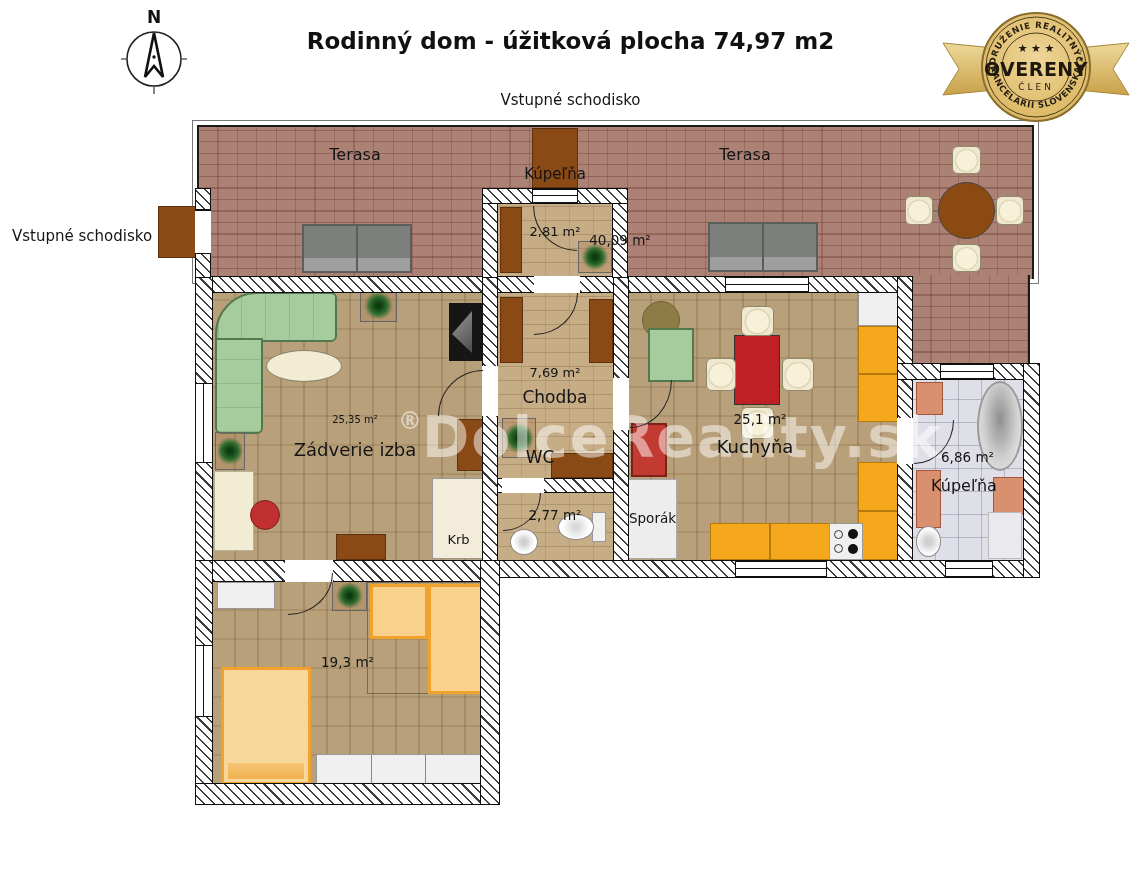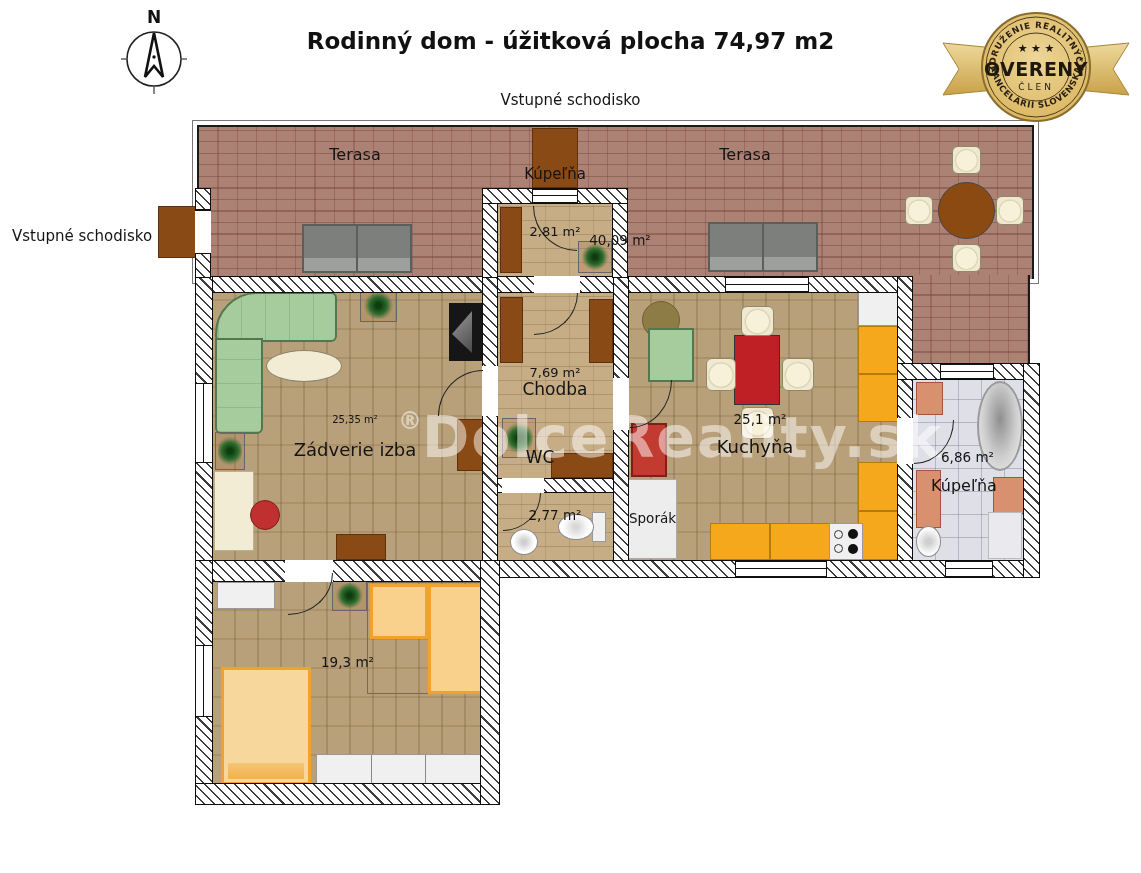--- a/index.html
+++ b/index.html
@@ -187,20 +187,23 @@
   <div class="abs furn" style="left:449px;top:303px;width:34px;height:58px;background:#161616;">
     <div style="position:absolute;left:3px;top:8px;width:20px;height:42px;background:linear-gradient(135deg,#9a9a9a,#4a4a4a);clip-path:polygon(100% 0,100% 100%,0 55%);"></div>
   </div>
   <div class="abs furn brown" style="left:457px;top:419px;width:29px;height:52px;"></div>
   <div class="abs furn plant" style="left:215px;top:432px;width:30px;height:38px;">
       <i></i>
     </div>
   <div class="abs furn" style="left:214px;top:471px;width:40px;height:80px;background:#f2ecd4;border:1px solid #b7b294;"></div>
   <div class="abs furn" style="left:250px;top:500px;width:30px;height:30px;border-radius:50%;background:#c03030;border:1px solid #7d1f1a;"></div>
   <div class="abs furn brown" style="left:336px;top:534px;width:50px;height:26px;"></div>
+  <div class="abs furn" style="left:432px;top:478px;width:53px;height:81px;background:#f3ecda;border:1px solid #999;display:flex;align-items:flex-end;justify-content:center;">
+    <span class="lbl" style="position:static;font-size:13px;margin-bottom:10px;">Krb</span>
+  </div>
 
   <div class="abs furn brown" style="left:500px;top:207px;width:22px;height:66px;"></div>
   <div class="abs furn plant" style="left:578px;top:241px;width:34px;height:32px;">
       <i></i>
     </div>
   <div class="abs furn brown" style="left:500px;top:297px;width:23px;height:66px;"></div>
   <div class="abs furn brown" style="left:589px;top:299px;width:24px;height:64px;"></div>
   <div class="abs furn plant" style="left:502px;top:418px;width:34px;height:40px;">
       <i></i>
     </div>
@@ -252,21 +255,21 @@
   <div class="abs furn" style="left:221px;top:667px;width:90px;height:118px;background:#f8d79d;border:3px solid #f0a22c;">
     <div style="position:absolute;left:4px;bottom:3px;right:4px;height:16px;background:linear-gradient(to bottom,rgba(240,162,44,.35),rgba(240,162,44,.7));"></div>
   </div>
   <div class="abs furn whitecab" style="left:316px;top:754px;width:165px;height:31px;
        background-image:linear-gradient(to right,transparent 0 33%,#888 33% 33.6%,transparent 33.6% 66%,#888 66% 66.6%,transparent 66.6%);"></div>
 
   <div class="abs lbl" style="left:290px;top:414px;width:130px;font-size:10px;">25,35 m²</div>
   <div class="abs lbl" style="left:270px;top:440px;width:170px;font-size:18px;">Zádverie izba</div>
   <div class="abs lbl" style="left:505px;top:225px;width:100px;font-size:13px;">2,81 m²</div>
   <div class="abs lbl" style="left:505px;top:366px;width:100px;font-size:13px;">7,69 m²</div>
-  <div class="abs lbl" style="left:505px;top:380px;width:100px;font-size:17px;">Chodba</div>
+  <div class="abs lbl" style="left:505px;top:388px;width:100px;font-size:17px;">Chodba</div>
   <div class="abs lbl" style="left:505px;top:448px;width:70px;font-size:17px;">WC</div>
   <div class="abs lbl" style="left:505px;top:508px;width:100px;font-size:13.5px;">2,77 m²</div>
   <div class="abs lbl" style="left:705px;top:412px;width:110px;font-size:13.5px;">25,1 m²</div>
   <div class="abs lbl" style="left:690px;top:437px;width:130px;font-size:18px;">Kuchyňa</div>
   <div class="abs lbl" style="left:915px;top:450px;width:105px;font-size:13.5px;">6,86 m²</div>
   <div class="abs lbl" style="left:908px;top:477px;width:112px;font-size:16px;">Kúpeľňa</div>
   <div class="abs lbl" style="left:290px;top:655px;width:115px;font-size:13.5px;">19,3 m²</div>
 
   <div class="abs wm" style="left:398px;top:404px;">
     <span class="reg">®</span><span>DolceReality</span><span>.sk</span>

